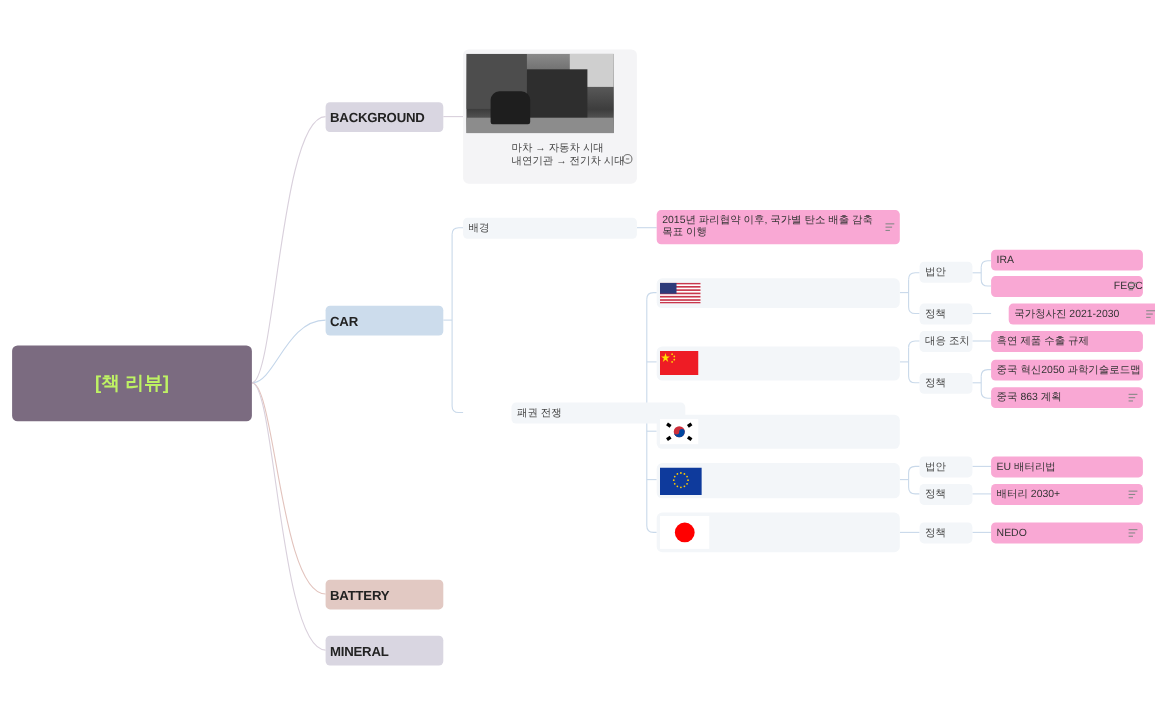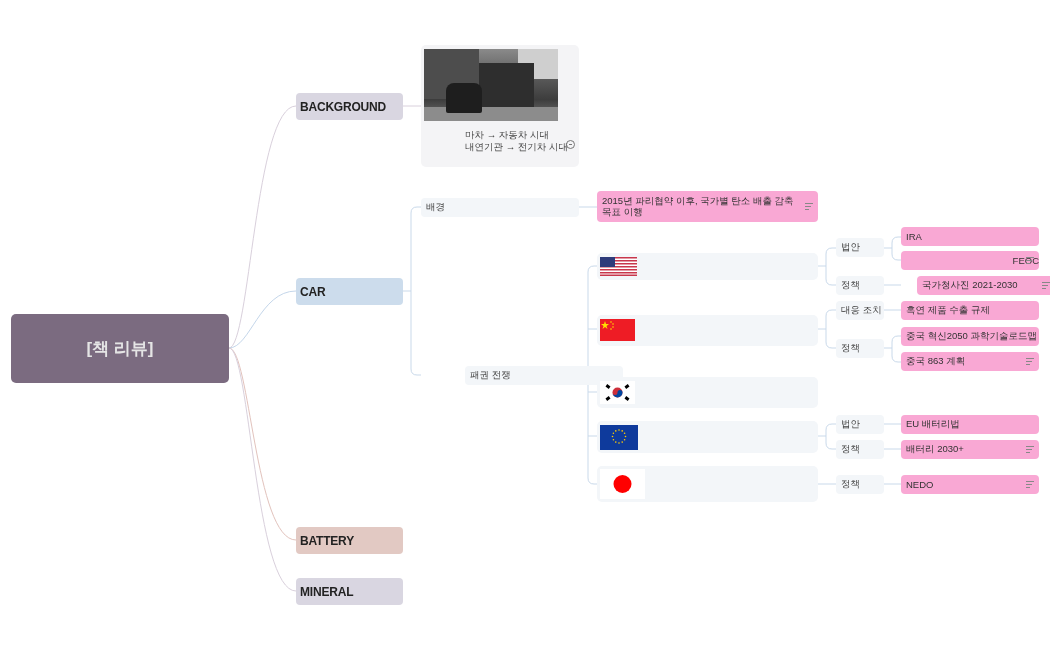--- a/index.html
+++ b/index.html
@@ -1,19 +1,19 @@
 <!DOCTYPE html>
 <html><head>
 <meta charset="utf-8">
 <style>
   * { box-sizing: border-box; margin: 0; padding: 0; }
   body { width: 1050px; height: 650px; background: #ffffff; position: relative; overflow: hidden; font-family: "Liberation Sans", "DejaVu Sans", sans-serif; }
   svg.lines { position: absolute; left: 0; top: 0; width: 1050px; height: 650px; }
   .node { position: absolute; display: flex; align-items: center; }
-  .root { left: 11px; top: 314px; width: 218px; height: 69px; background: #7b6b80; border-radius: 5px; color: #e5e5e5; font-weight: bold; font-size: 17px; line-height: 23px; text-align: center; justify-content: center; flex-direction: column; }
+  .root { left: 11px; top: 314px; width: 218px; height: 69px; background: #7b6b80; border-radius: 5px; color: #bef264; font-weight: bold; font-size: 17px; line-height: 23px; text-align: center; justify-content: center; flex-direction: column; }
   .main { height: 27px; width: 107px; border-radius: 4px; font-size: 12px; font-weight: bold; color: #222; padding-left: 4px; letter-spacing: -0.2px; }
   .bg-node { left: 296px; top: 93px; background: #d9d6e1; }
   .car-node { left: 296px; top: 278px; background: #ccdcec; }
   .bat-node { left: 296px; top: 527px; background: #e2c9c3; }
   .min-node { left: 296px; top: 578px; background: #d9d6e1; }
   .card { position: absolute; left: 421px; top: 45px; width: 158px; height: 122px; background: #f4f4f6; border-radius: 5px; }
   .photo { position: absolute; left: 3px; top: 4px; width: 134px; height: 72px; background: linear-gradient(180deg,#8a8a8a 0%,#5a5a5a 40%,#3d3d3d 70%,#777 100%); overflow: hidden; }
   .photo .sky { position:absolute; right:0; top:0; width:40px; height:30px; background:#cfcfcf; }
   .photo .bld { position:absolute; left:0; top:0; width:55px; height:50px; background:#4d4d4d; }
   .photo .tram { position:absolute; left:55px; top:14px; width:55px; height:45px; background:#2e2e2e; }

